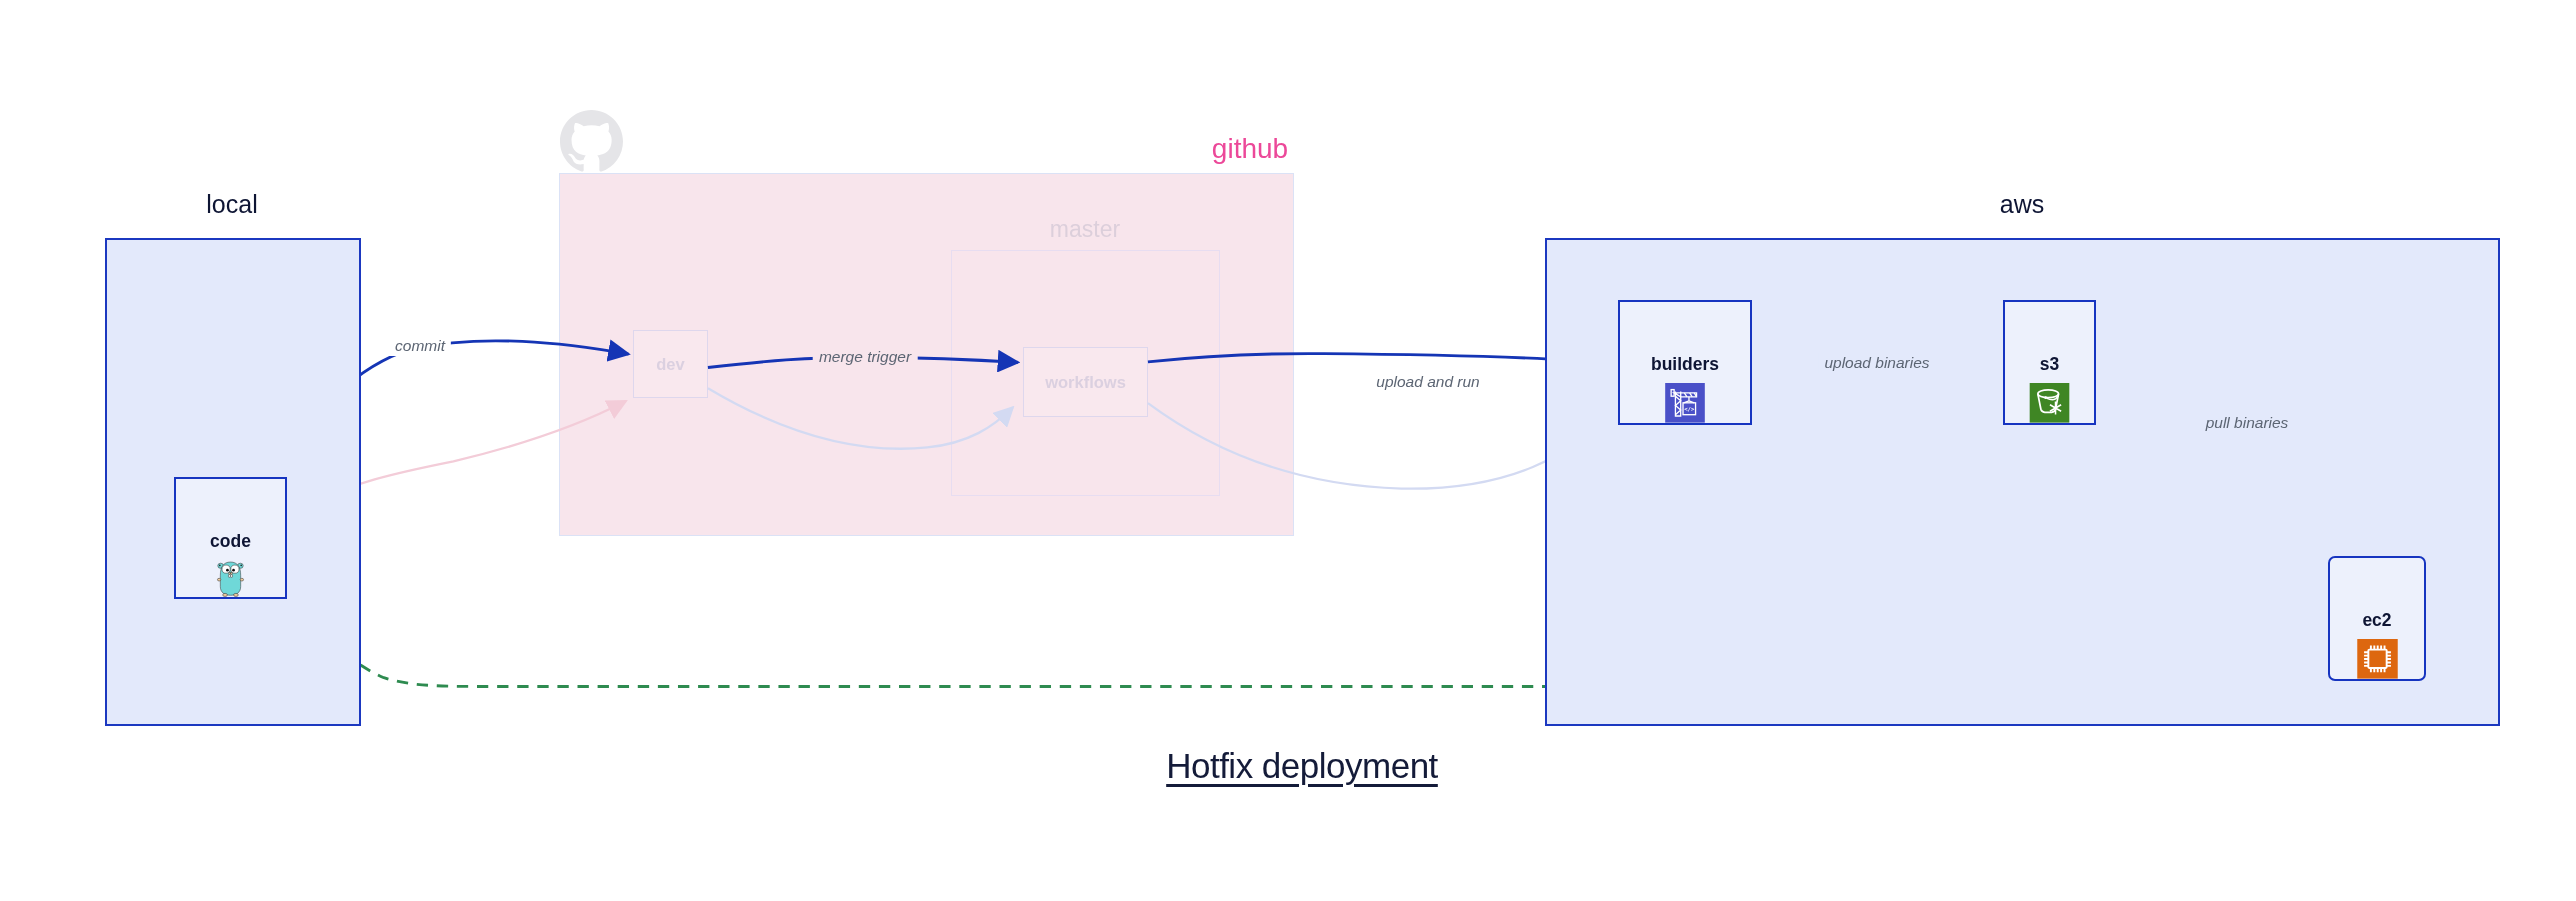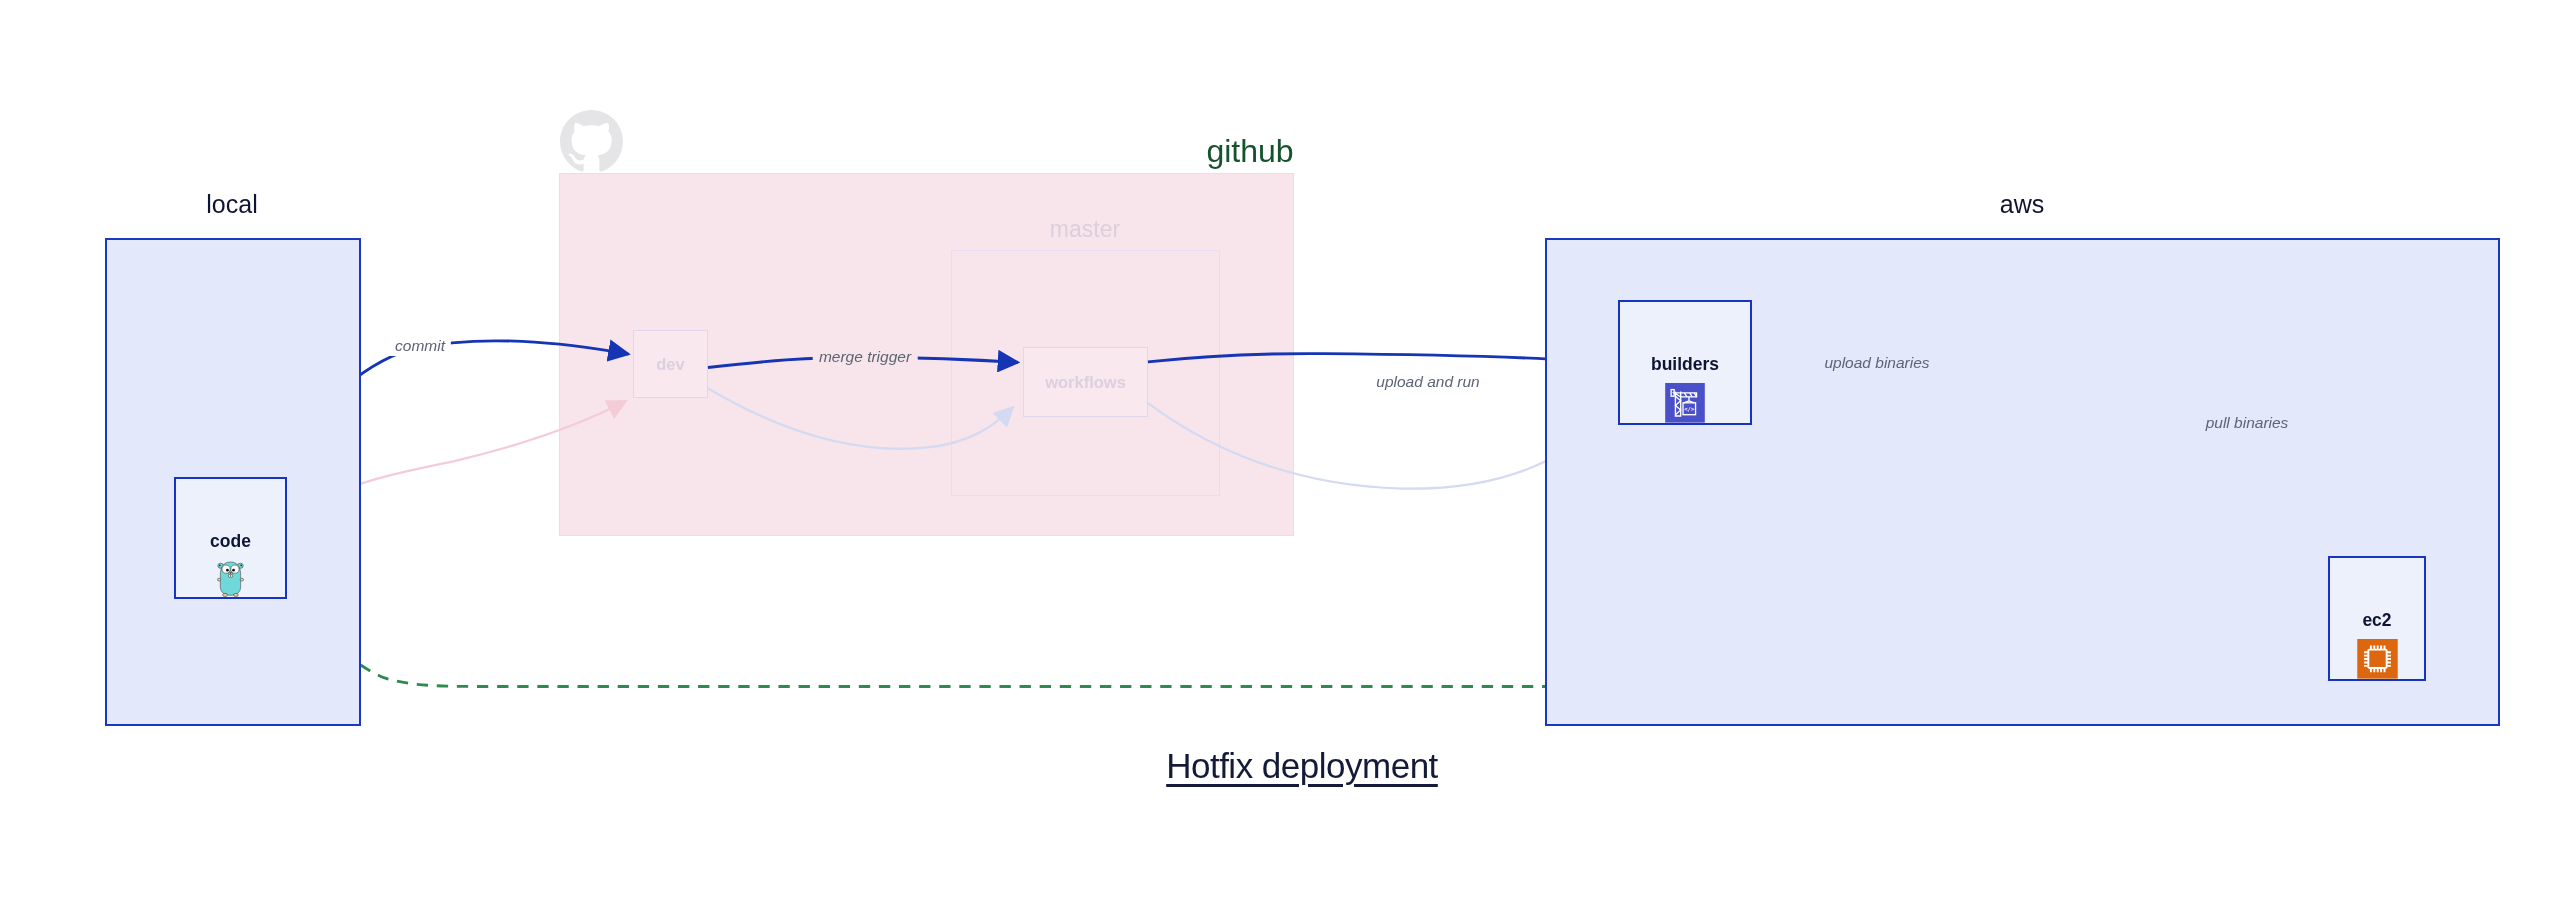--- a/index.html
+++ b/index.html
@@ -5,21 +5,21 @@
   html,body{margin:0;padding:0;background:#ffffff;}
   #canvas{position:relative;width:2604px;height:902px;background:#ffffff;
           font-family:"Liberation Sans","DejaVu Sans",sans-serif;overflow:hidden;}
 
   
   .group-box{position:absolute;box-sizing:border-box;background:#e3e9fb;border:2.1px solid #1b38c0;}
   .group-label{position:absolute;transform:translateX(-50%);font-size:25px;color:#0e1534;white-space:nowrap;}
 
   
   .gh-box{position:absolute;box-sizing:border-box;background:#f8e5ec;border:1.5px solid #dbe2f6;}
-  .gh-label{position:absolute;transform:translateX(-50%);font-size:32px;color:#14532d;white-space:nowrap;}
+  .gh-label{position:absolute;transform:translateX(-50%);font-size:28px;color:#ec4899;white-space:nowrap;}
   .master-box{position:absolute;box-sizing:border-box;border:1.5px solid #e7ddf1;background:transparent;}
   .master-label{position:absolute;transform:translateX(-50%);font-size:23px;color:#dccfdb;white-space:nowrap;}
   .faded-node{position:absolute;box-sizing:border-box;border:1.5px solid #ded7ed;background:#f9e8ee;
               display:flex;align-items:center;justify-content:center;text-align:center;}
   .faded-node span{font-weight:bold;font-size:16.5px;color:#dbd0e0;}
 
   
   .node{position:absolute;box-sizing:border-box;background:#edf1fc;border:2.6px solid #1634c0;
         display:flex;flex-direction:column;align-items:center;padding-top:7.2px;gap:8.2px;}
   .node-label{font-weight:bold;font-size:17.5px;color:#0e1534;margin-top:45px;}
@@ -131,22 +131,37 @@
         <path d="M31 40 L47 54 L31 68 L47 82 L31 96"></path>
         <path d="M27 30 L95 30 L95 42 L47 42 Z"></path>
         <path d="M58 30 L66 42 M74 30 L82 42 M88 30 L95 42"></path>
         <path d="M72 42 L72 54 M72 54 L56 60 M72 54 L88 60"></path>
         <rect x="54" y="60" width="38" height="36"></rect>
       </g>
       <text x="73" y="84" font-size="17" font-weight="bold" fill="#ffffff" text-anchor="middle" font-family="DejaVu Sans Mono, monospace">&lt;/&gt;</text>
     </svg>
   </div>
 
+  <div class="node" style="left:2003px;top:300px;width:93px;height:125px;">
+    <span class="node-label">s3</span>
+    <svg width="47" height="47" viewBox="0 0 92 92">
+      <rect width="92" height="92" fill="#3f8624"></rect>
+      <g stroke="#ffffff" stroke-width="4" fill="none">
+        <ellipse cx="43" cy="25" rx="24" ry="9"></ellipse>
+        <path d="M19 26 L26 61 Q27.5 67 35 68 L51 68 Q58.5 67 60 61 L67 26"></path>
+        <circle cx="37" cy="34" r="3" fill="#ffffff" stroke="none"></circle>
+        <path d="M39 35 C 52 41 62 40 66 29" stroke-width="3.5"></path>
+      </g>
+      <g stroke="#ffffff" stroke-width="3.6" fill="none">
+        <path d="M60 43 L60 73 M47 50.5 L73 65.5 M47 65.5 L73 50.5"></path>
+      </g>
+    </svg>
+  </div>
 
-  <div class="node" style="left:2328px;top:556px;width:98px;height:125px;">
+  <div class="node" style="left:2328px;top:556px;width:98px;height:125px;border-radius:7px;">
     <span class="node-label">ec2</span>
     <svg width="49" height="48" viewBox="0 0 95 93">
       <rect width="95" height="93" fill="#dd670f"></rect>
       <g stroke="#ffffff" stroke-width="4.5" fill="none">
         <rect x="26" y="25" width="43" height="43" rx="2"></rect>
         <path d="M32 25 L32 15 M40 25 L40 15 M48 25 L48 15 M56 25 L56 15 M64 25 L64 15"></path>
         <path d="M32 68 L32 78 M40 68 L40 78 M48 68 L48 78 M56 68 L56 78 M64 68 L64 78"></path>
         <path d="M26 31 L16 31 M26 39 L16 39 M26 47 L16 47 M26 55 L16 55 M26 63 L16 63"></path>
         <path d="M69 31 L79 31 M69 39 L79 39 M69 47 L79 47 M69 55 L79 55 M69 63 L79 63"></path>
       </g>

